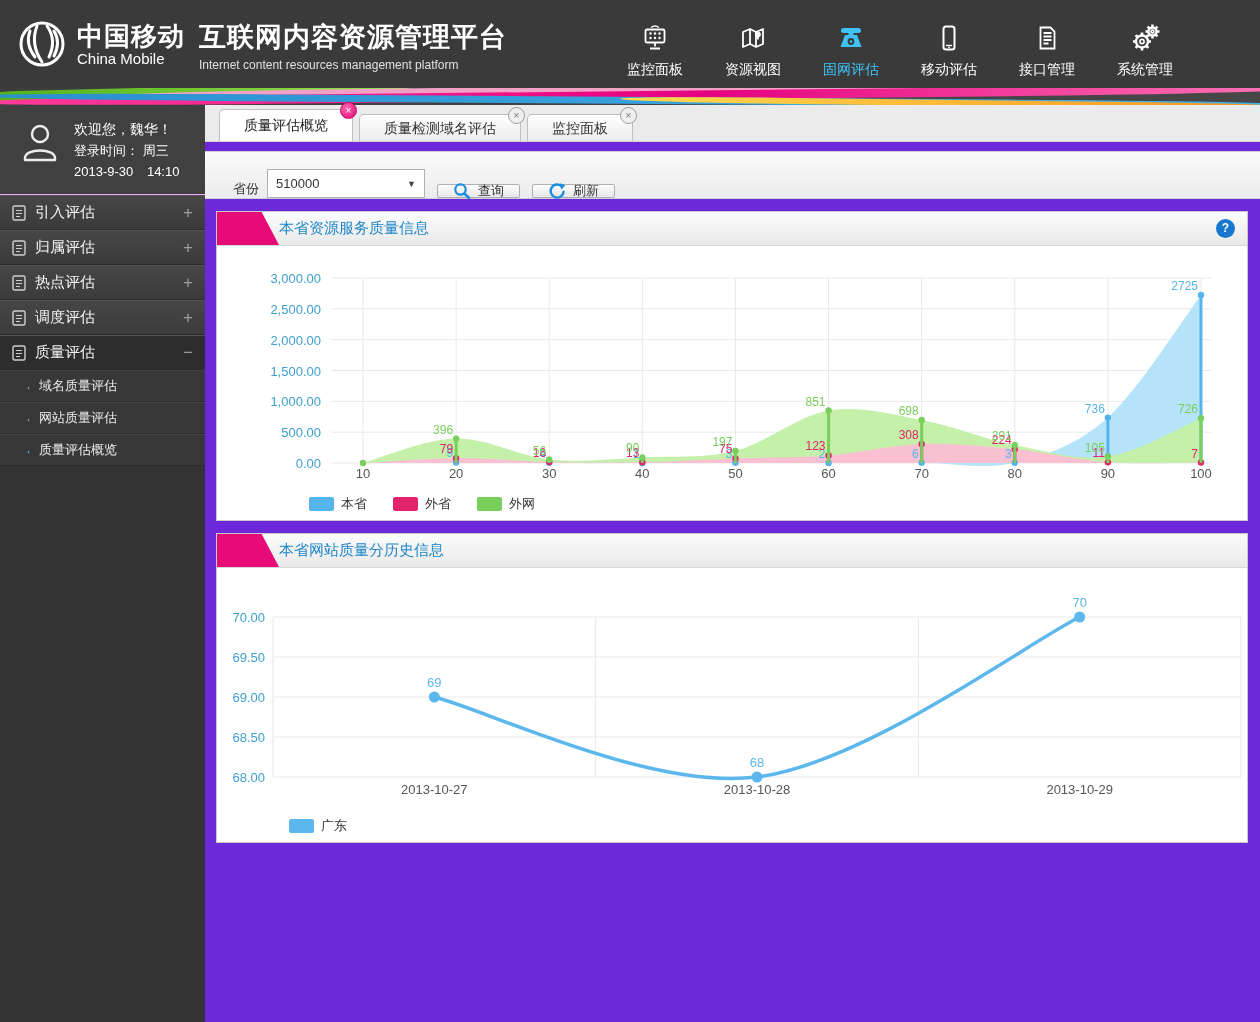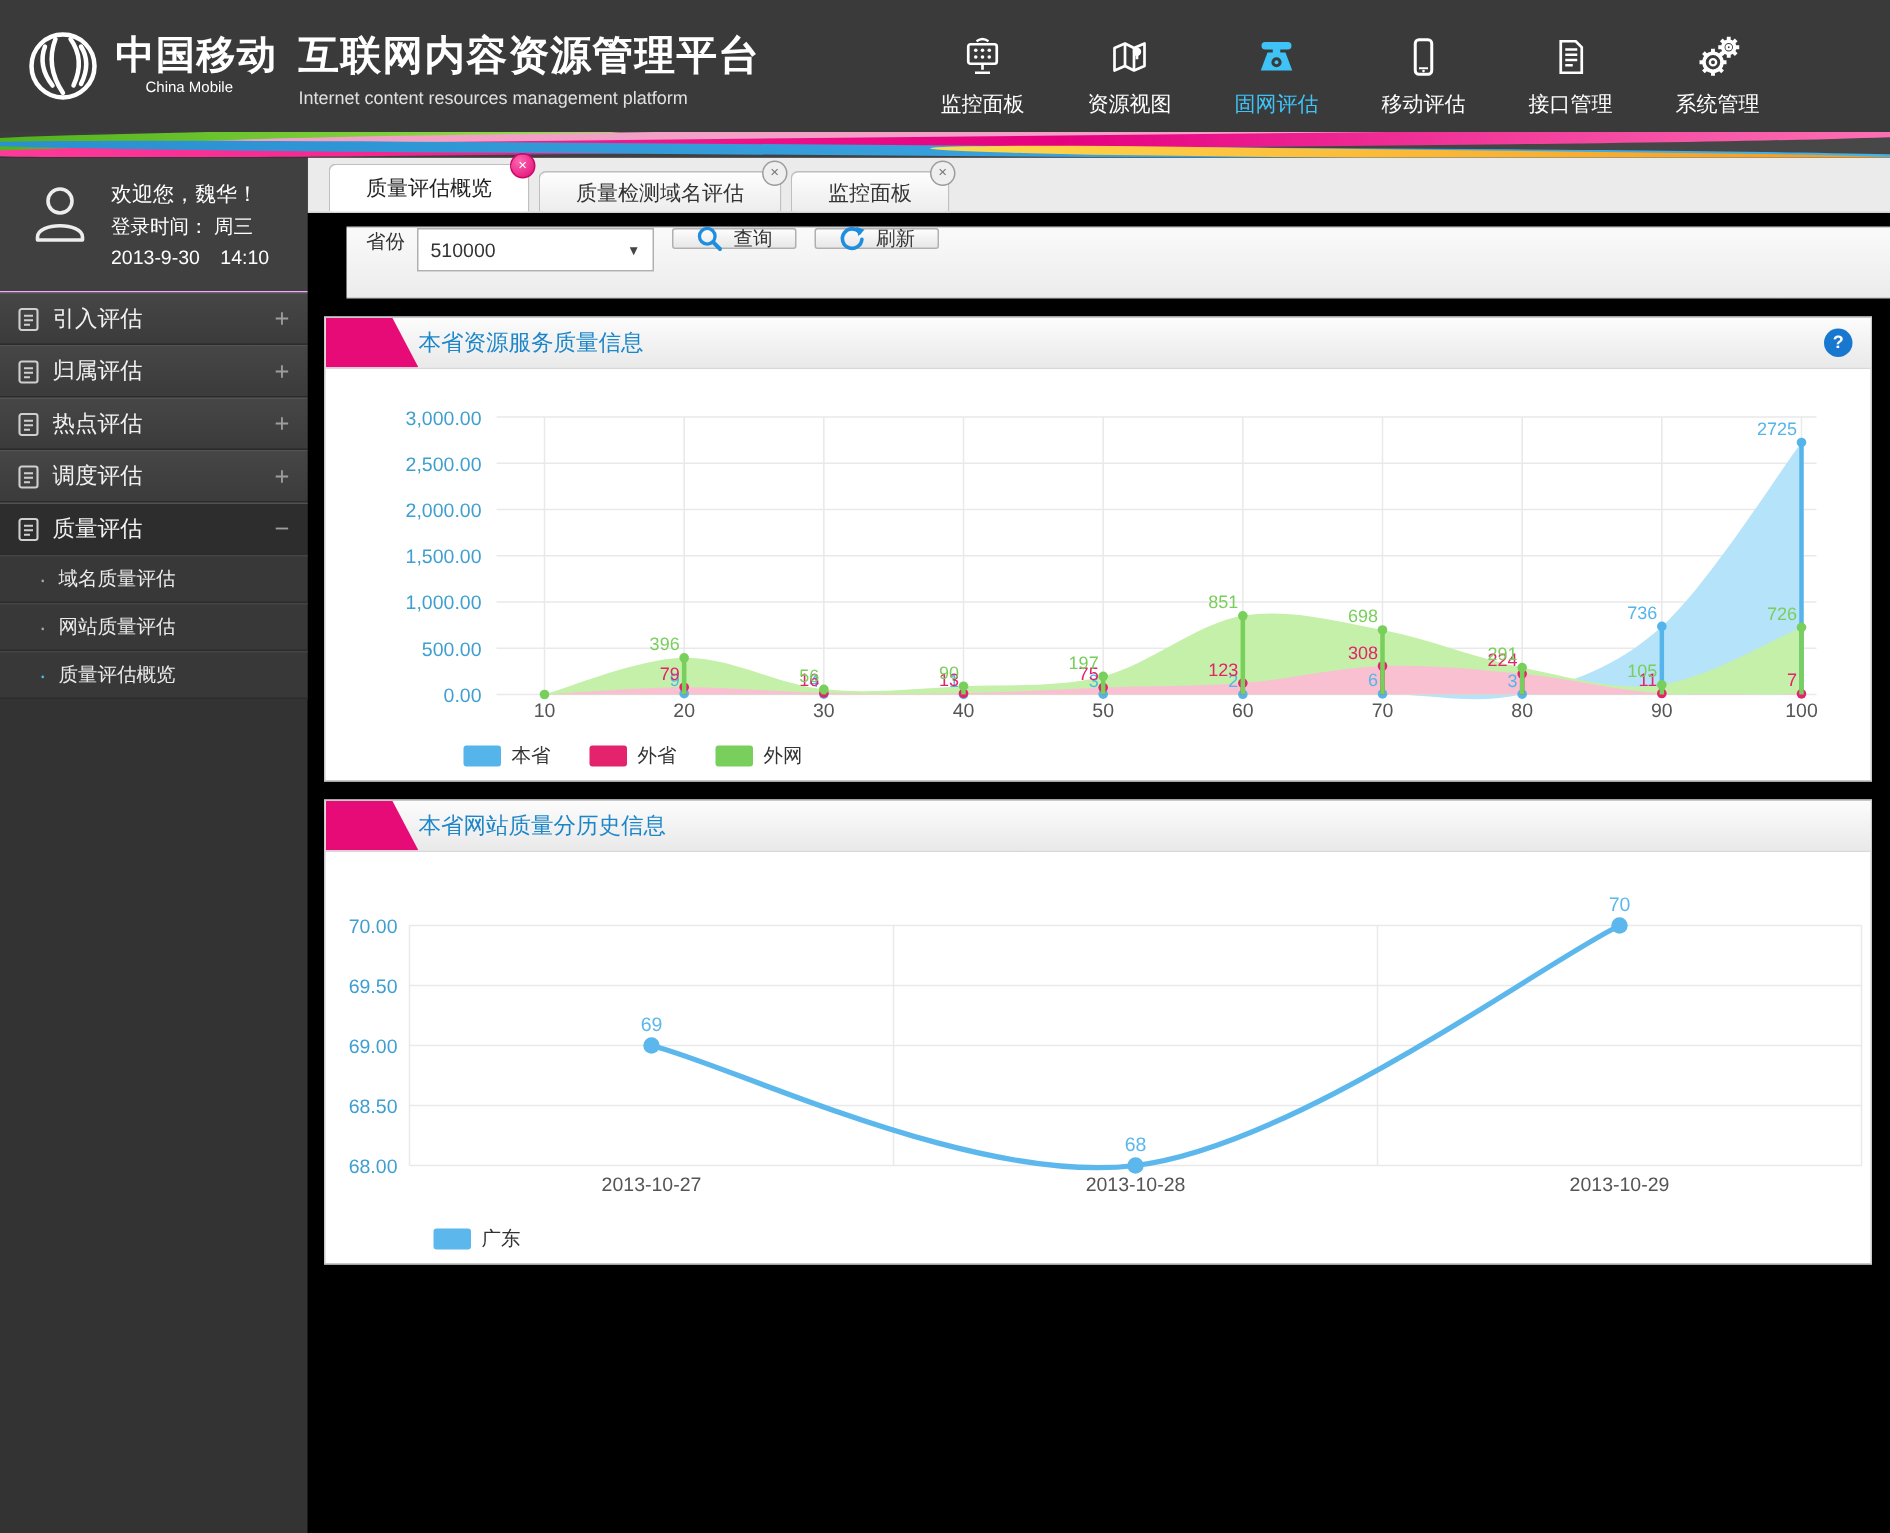--- a/index.html
+++ b/index.html
@@ -1,24 +1,24 @@
 <!DOCTYPE html>
 <html><head>
 <meta charset="utf-8">
 <style>
   html,body{margin:0;padding:0;}
   body{font-family:"Liberation Sans","DejaVu Sans",sans-serif;background:#fff;}
-  .page{position:relative;width:1260px;height:1022px;overflow:hidden;background:#000000;}
+  .page{position:relative;width:1260px;height:1022px;overflow:hidden;background:#6d28d9;}
 
   
   .topbar{height:88px;background:#3a3a3a;display:flex;align-items:center;}
   .brand{display:flex;align-items:center;padding-left:16px;}
   .logo-svg{width:52px;height:52px;margin-right:9px;}
   .brand-cn{font-size:26px;color:#fff;font-weight:bold;letter-spacing:1px;line-height:28px;}
-  .brand-en{font-size:10px;color:#fff;line-height:17px;margin-left:20px;}
+  .brand-en{font-size:15px;color:#fff;line-height:17px;}
   .app-title{margin-left:14px;padding-top:2px;}
   .app-title .cn{font-size:27px;color:#fff;font-weight:bold;letter-spacing:1px;}
   .app-title .en{font-size:12px;color:#e0e0e0;margin-top:3px;}
   .topnav{margin-left:auto;display:flex;padding-right:66px;}
   .nav-item{width:98px;text-align:center;color:#fff;font-size:14px;cursor:pointer;padding-top:10px;}
   .nav-item .nicon{height:36px;display:flex;align-items:center;justify-content:center;margin-bottom:5px;}
   .nav-item.active{color:#3fc3f7;}
 
   
   .ribbon{height:17px;position:relative;overflow:hidden;background:linear-gradient(90deg,#3c3c3c,#474747);}
@@ -49,21 +49,21 @@
   .main{margin-left:205px;}
   .tabsrow{height:36px;background:#ebebeb;border-bottom:1px solid #d2d2d2;padding-left:14px;display:flex;align-items:flex-end;}
   .tab{position:relative;height:26px;line-height:26px;padding:0 24px;border:1px solid #bfbfbf;border-bottom:none;
     border-radius:5px 5px 0 0;background:linear-gradient(#fefefe,#ececec);font-size:14px;color:#333;margin-right:6px;cursor:pointer;white-space:nowrap;}
   .tab.active{height:31px;line-height:31px;background:#fff;color:#222;}
   .tab .close{position:absolute;top:-8px;right:-5px;width:15px;height:15px;border-radius:50%;background:#efefef;
     border:1px solid #9c9c9c;color:#777;font-size:10px;line-height:15px;text-align:center;cursor:pointer;}
   .tab.active .close{background:radial-gradient(circle at 35% 30%,#ff66b0,#df0a75);border:1px solid #c90667;color:#fff;}
 
   .filterbar{margin-top:9px;height:46px;border-top:1px solid #d0d0d0;border-bottom:1px solid #d0d0d0;
-    background:linear-gradient(#fafafa,#ececec);display:flex;align-items:flex-start;padding-left:13px;margin-left:26px;}
+    background:linear-gradient(#fafafa,#ececec);display:flex;align-items:flex-end;padding-left:28px;}
   .flabel{font-size:13px;color:#333;margin-right:8px;}
   .select{width:148px;height:27px;background:#fff;border:1px solid #b0b0b0;display:flex;align-items:center;
     font-size:13px;color:#333;padding-left:8px;cursor:pointer;}
   .select .arrow{margin-left:auto;margin-right:8px;font-size:9px;color:#444;}
   .btn{height:14px;margin-left:12px;padding:0 15px;border:1px solid #b0b0b0;border-radius:2px;
     background:linear-gradient(#fdfdfd,#e7e7e7);display:flex;align-items:center;font-size:13px;color:#333;cursor:pointer;}
   .btn svg{margin-right:7px;}
 
   .panel{margin:12px 12px 0 11px;border:1px solid #c8c8c8;background:#fff;}
   .panel-h{position:relative;height:33px;background:linear-gradient(#fcfcfc,#e9e9e9);border-bottom:1px solid #d8d8d8;display:flex;align-items:center;}

